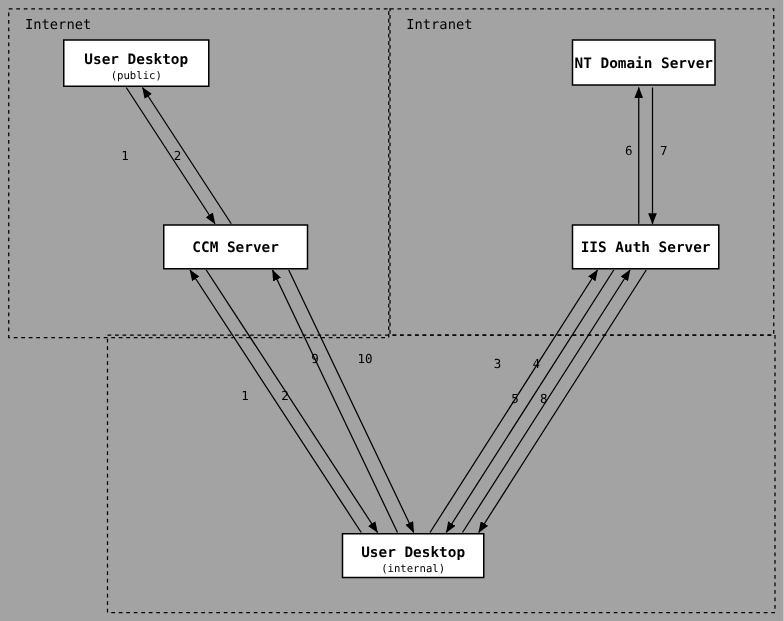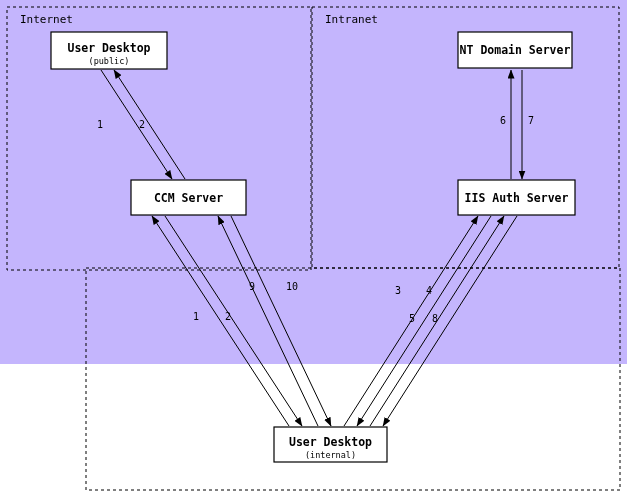--- a/index.html
+++ b/index.html
@@ -9,22 +9,22 @@
   }
   body {
     width: 627px;
     height: 497px;
     font-family: "DejaVu Sans Mono", "Liberation Mono", monospace;
     overflow: hidden;
   }
   #diagram-root {
     position: relative;
     width: 627px;
-    height: 364px;
-    background: #c4b5fd;
+    height: 497px;
+    background: #a3a3a3;
   }
   svg#diagram-svg {
     display: block;
     width: 627px;
     height: 497px;
   }
   .zone-rect {
     fill: none;
     stroke: #000000;
     stroke-width: 1;

